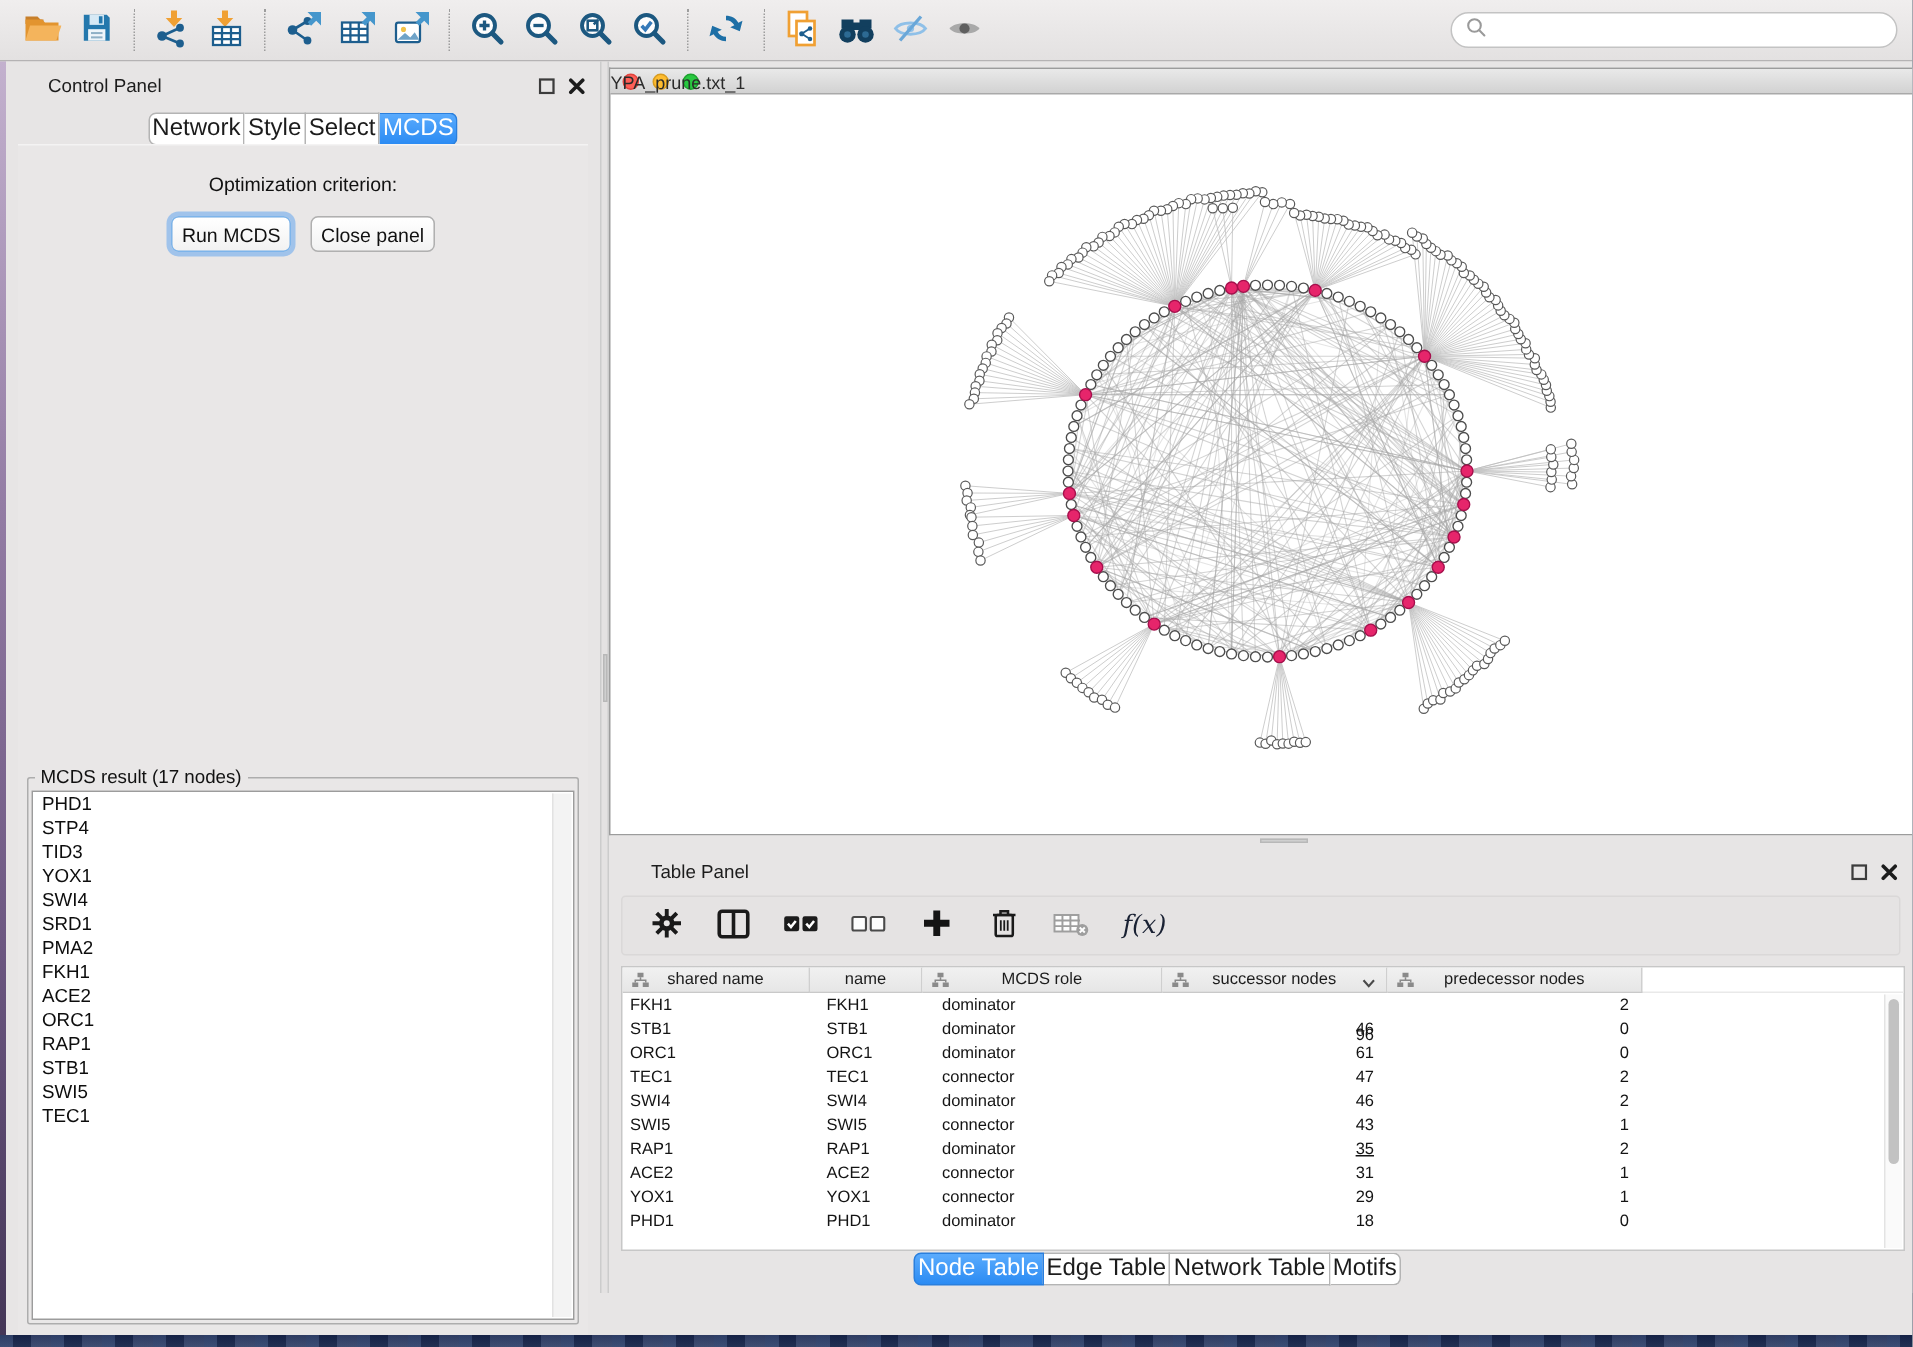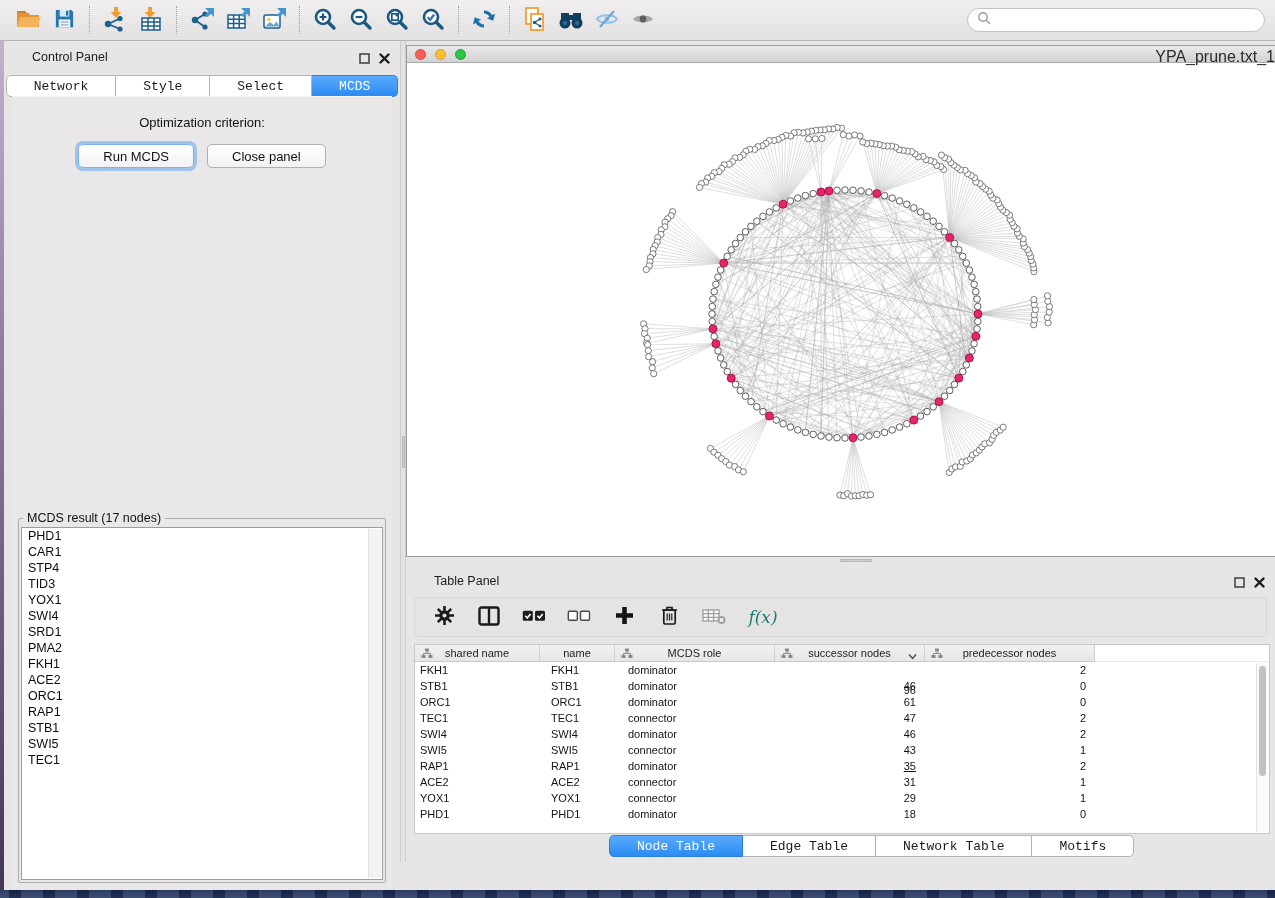--- a/index.html
+++ b/index.html
@@ -28,37 +28,37 @@
       repeating-linear-gradient(90deg, rgba(90,110,150,.35) 0 9px, rgba(20,30,60,.4) 9px 21px, rgba(120,130,160,.25) 21px 34px),
       linear-gradient(#16244c,#2c3d63); }
 
   
   .control-panel { position:absolute; left:4px; top:41px; width:396px; height:821px;
     background:#e7e5e5; }
   .panel-head { position:relative; height:30px; }
   .panel-title { position:absolute; left:28px; top:9px; font-size:12.5px; color:#1c1c1c; }
   .panel-btns { position:absolute; right:10px; top:9px; display:flex; gap:9px; align-items:center; }
   .seg { display:flex; justify-content:center; }
-  .seg-btn { height:22px; padding:0 27px; font-size:13px; color:#1c1c1c;
-    font-family:Liberation Mono, monospace;
+  .seg-btn { height:22px; padding:0 2px; font-size:16px; color:#1c1c1c;
+    font-family:Liberation Sans, sans-serif;
     background:#fff; border:1px solid #b4b4b4; border-left:none; cursor:default; }
   .seg-btn:first-child { border-left:1px solid #b4b4b4; border-radius:5px 0 0 5px; }
   .seg-btn:last-child { border-radius:0 5px 5px 0; }
   .seg-btn.active { background:linear-gradient(#5aabfd,#2b8bf3); color:#fff; border-color:#2a7fdd; }
   .cp-tabs-row { margin-top:4px; }
   .cp-content { position:absolute; left:8px; top:55px; width:380px; height:802px;
     background:#e9e7e7; border-top:1px solid #f4f3f3; }
   .opt-label { text-align:center; margin-top:18px; font-size:13px; color:#111; }
   .dropdown { position:relative; margin:12px auto 0; width:314px; height:25px; background:#fff;
     border:1px solid #b5b5b5; border-radius:5px; display:flex; align-items:center;
     padding-left:9px; font-size:13px; color:#111; }
   .stepper { position:absolute; right:2px; top:2px; width:19px; height:19px; border-radius:4px;
     background:linear-gradient(#66b1fe,#2a8af2); display:flex; align-items:center; justify-content:center; }
   .btn-row { display:flex; justify-content:center; gap:13px; margin-top:14px; }
-  .mac-btn { height:24px; padding:0 24px; font-size:13px; color:#111;
+  .mac-btn { height:24px; padding:0 6px; font-size:13px; color:#111;
     font-family:"Liberation Sans", sans-serif;
     background:linear-gradient(#ffffff,#f2f2f2); border:1px solid #b0b0b0; border-radius:5px; cursor:default; }
   .mac-btn.focused { border-color:#7db4ea; box-shadow:0 0 0 3px rgba(88,160,240,.5); }
   .result-box { position:absolute; left:6px; top:414px; width:368px; height:372px;
     border:1px solid #adadad; border-radius:2px; }
   .result-box legend { font-size:12.5px; color:#111; padding:0 4px; margin-left:4px; }
   .result-list { position:absolute; left:2px; top:2px; right:2px; bottom:2px; background:#fff;
     border:1px solid #9c9c9c; overflow:hidden; }
   .list-item { height:16px; line-height:16px; padding-left:6px; font-size:12.5px; color:#0d0d0d; }
   .list-track { position:absolute; right:1px; top:1px; bottom:1px; width:13px;
@@ -74,37 +74,37 @@
   .right-area { position:absolute; left:406px; top:41px; width:869px; height:821px; background:#e7e5e5; }
   .net-window { position:absolute; left:0; top:4px; width:869px; height:512px;
     background:#fff; border:1px solid #9c9c9c; border-right:none; }
   .net-titlebar { position:relative; height:17px; background:linear-gradient(#e9e9e9,#d2d2d2);
     border-bottom:1px solid #a9a9a9; }
   .traffic { position:absolute; left:8px; top:3px; display:flex; gap:9px; }
   .tl { width:11px; height:11px; border-radius:50%; }
   .tl.red { background:#ff5f57; border:1px solid #e0443e; }
   .tl.yellow { background:#febc2e; border:1px solid #d89c21; }
   .tl.green { background:#28c840; border:1px solid #1da32f; }
-  .net-title { position:absolute; left:0; right:0; top:2px; text-align:right;
-    font-size:16px; color:#2b2b2b; }
+  .net-title { position:absolute; left:0; right:0; top:2px; text-align:left;
+    font-size:12px; color:#2b2b2b; }
   #net-svg { position:absolute; left:0; top:17px; }
 
   .hsplit { position:absolute; left:0; top:516px; width:869px; height:8px; background:#e7e5e5; }
   .hsplit-handle { position:absolute; left:434px; top:2px; width:32px; height:3px;
     background:#cfcfcf; border:1px solid #b8b8b8; }
 
   
   .table-panel { position:absolute; left:0; top:524px; width:869px; height:297px; background:#e7e5e5; }
   .tp-toolbar { position:absolute; left:8px; top:32px; right:8px; height:40px;
     background:#e5e3e3; border:1px solid #dad8d8; border-radius:3px;
     display:flex; align-items:center; padding-left:16px; gap:19px; }
   .ttool { display:flex; align-items:center; justify-content:center; background:none; border:none;
     width:26px; height:26px; cursor:default; }
   .ttool.disabled { opacity:.95; }
-  .tool-fx { font-family:"DejaVu Serif", serif; font-style:italic; font-size:17px; color:#0f766e; }
+  .tool-fx { font-family:"DejaVu Serif", serif; font-style:italic; font-size:17px; color:#0f172a; }
   .ntable { position:absolute; left:8px; top:79px; right:5px; bottom:28px; background:#fff;
     border:1px solid #c7c7c7; overflow:hidden; }
   .thead { display:flex; height:17px; }
   .th { position:relative; height:17px; background:linear-gradient(#f1f1f1,#e6e6e6);
     border-right:1px solid #cfcfcf; border-bottom:1px solid #c9c9c9;
     display:flex; align-items:center; justify-content:center; font-size:11px; color:#1c1c1c; cursor:default; }
   .th .tree { position:absolute; left:6px; top:3px; }
   .th .chev { position:absolute; right:7px; top:5px; }
   .th-fill { flex:1; background:#fff; border-bottom:1px solid #e9e9e9; }
   .trow { display:flex; height:16px; }
@@ -310,21 +310,20 @@
       <div class="opt-label">Optimization criterion:</div>
       <div class="btn-row">
         <button class="mac-btn focused">Run MCDS</button>
         <button class="mac-btn">Close panel</button>
       </div>
       <fieldset class="result-box">
         <legend>MCDS result (17 nodes)</legend>
         <div class="result-list" id="mcds-list">
           <div class="list-track"></div>
         <div class="list-item">PHD1</div>
-            <div class="list-item">CAR1</div>
             <div class="list-item">STP4</div>
             <div class="list-item">TID3</div>
             <div class="list-item">YOX1</div>
             <div class="list-item">SWI4</div>
             <div class="list-item">SRD1</div>
             <div class="list-item">PMA2</div>
             <div class="list-item">FKH1</div>
             <div class="list-item">ACE2</div>
             <div class="list-item">ORC1</div>
             <div class="list-item">RAP1</div>

